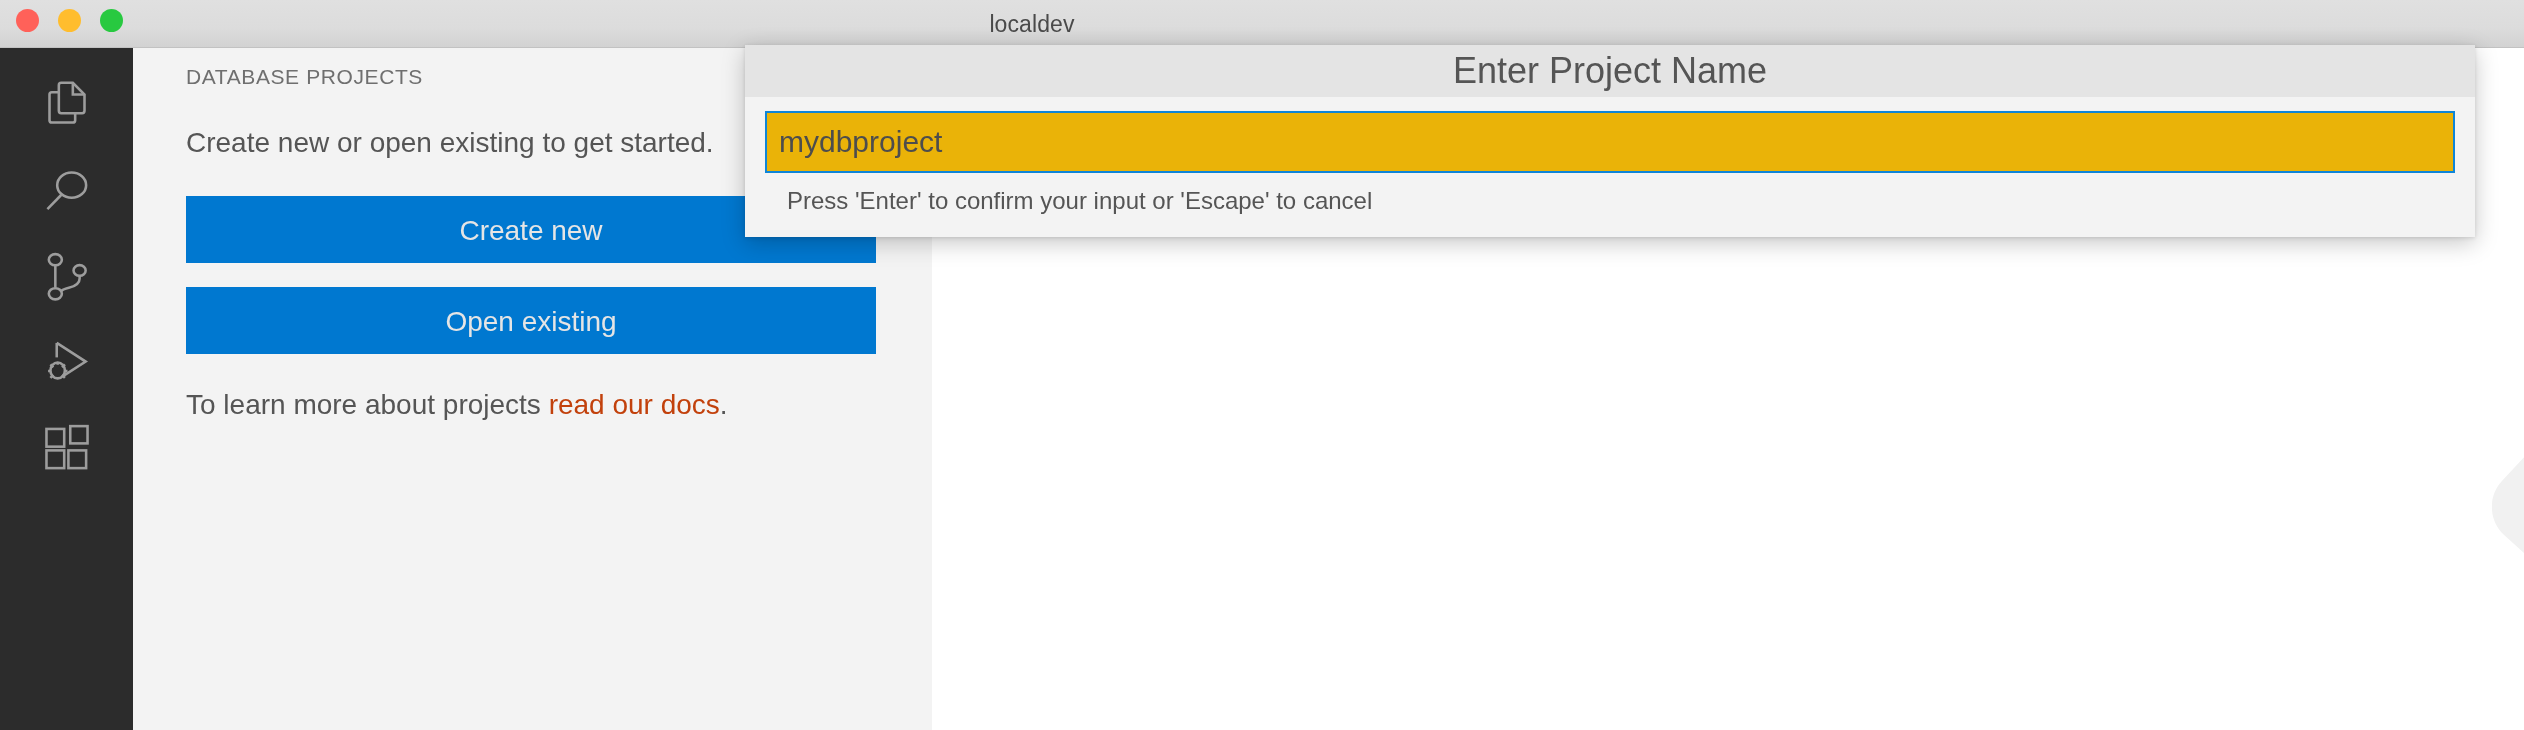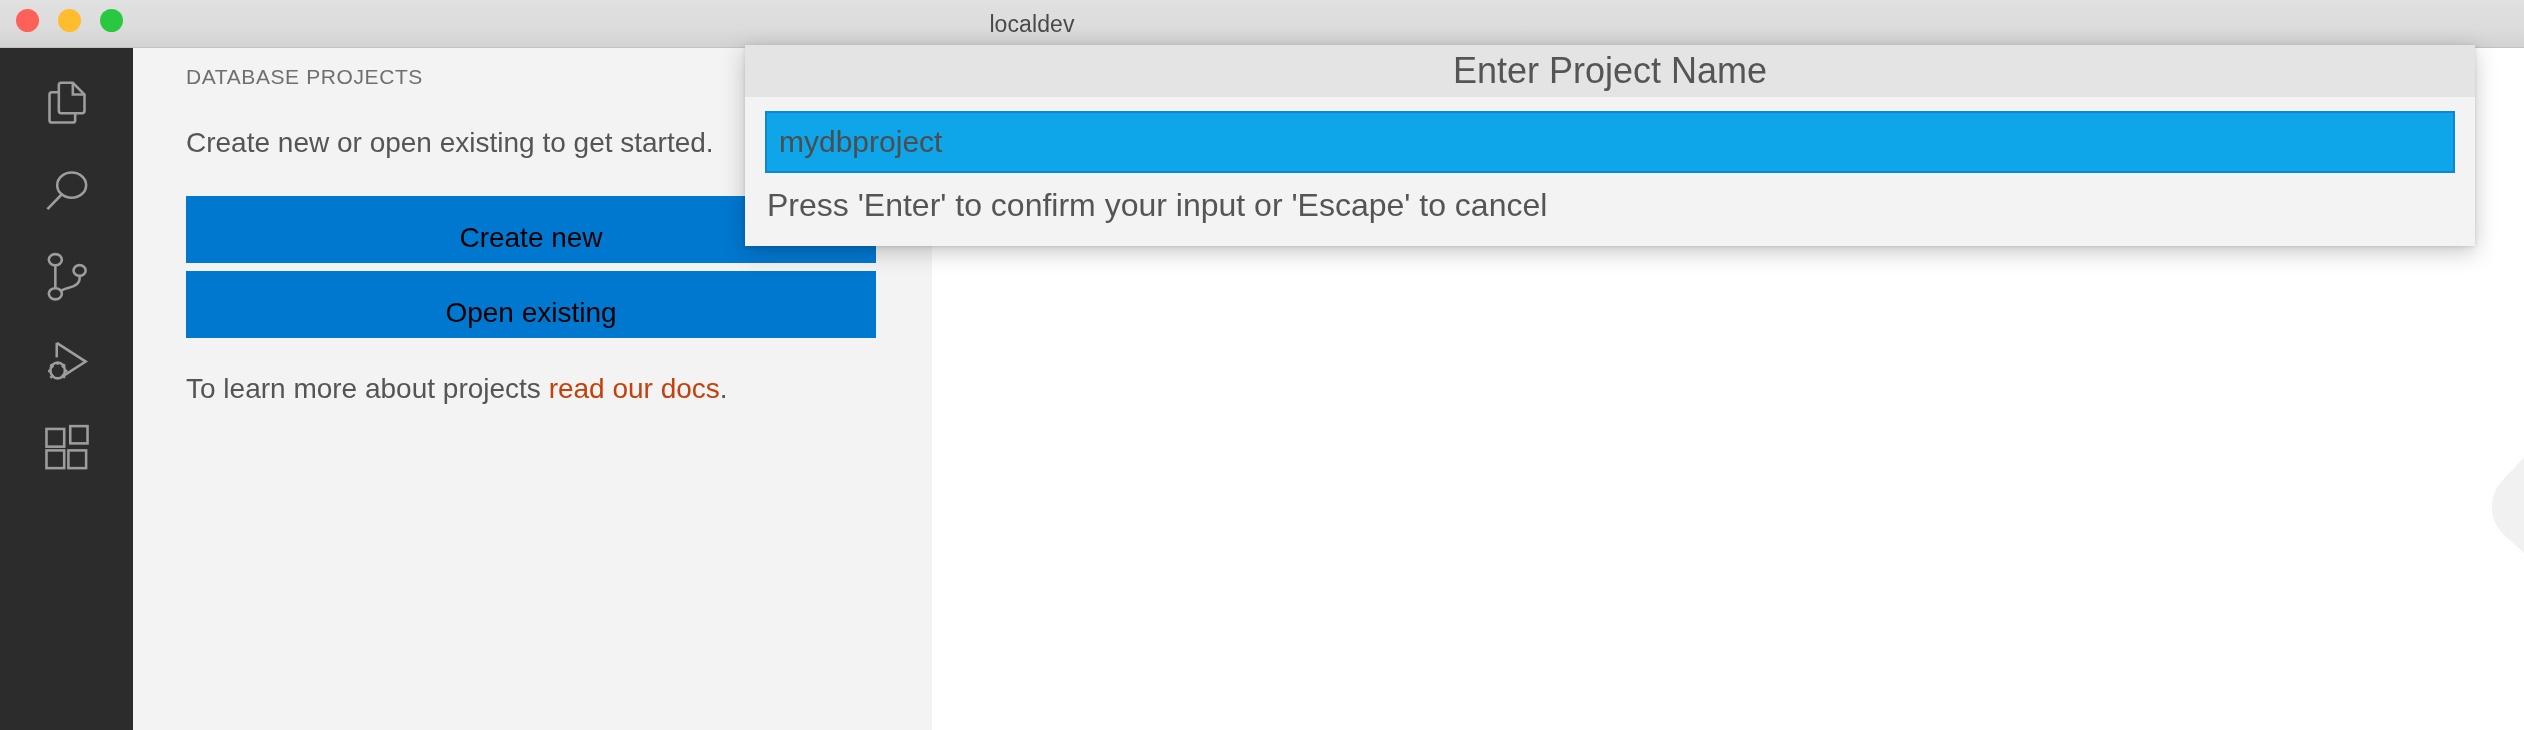--- a/index.html
+++ b/index.html
@@ -124,27 +124,27 @@
     width: 690px;
     margin: 0 0 28px 0;
   }
   .btn {
     display: block;
     width: 690px;
     height: 67px;
     line-height: 67px;
     text-align: center;
     background: #0078d0;
-    color: #000000;
+    color: #e5e5e5;
     font-size: 28px;
     border: none;
-    margin-bottom: 8px;
+    margin-bottom: 24px;
     font-family: "Liberation Sans", sans-serif;
     cursor: pointer;
-    padding: 8px;
+    padding: 1px;
   }
   .learn-text {
     font-size: 28px;
     line-height: 53px;
     color: #555555;
     width: 690px;
     margin: 24px 0 0 0;
   }
   .learn-text a {
     color: #c2410c;
@@ -191,31 +191,32 @@
     color: #555555;
   }
   .qi-inputwrap {
     padding: 14px 20px 0 20px;
   }
   .qi-input {
     width: 100%;
     height: 62px;
     box-sizing: border-box;
     border: 2px solid #0e85d8;
-    background: #0ea5e9;
+    background: #eab308;
     font-size: 30px;
     color: #4d4d4d;
     padding: 0 12px;
     font-family: "Liberation Sans", sans-serif;
     outline: none;
   }
   .qi-hint {
-    font-size: 32px;
+    font-size: 24px;
     color: #555555;
     padding: 14px 20px 22px 22px;
+    margin-left: 20px;
   }
 </style>
 </head>
 <body>
 
 <div class="titlebar">
   <div class="traffic">
     <span class="light close"></span>
     <span class="light min"></span>
     <span class="light max"></span>

